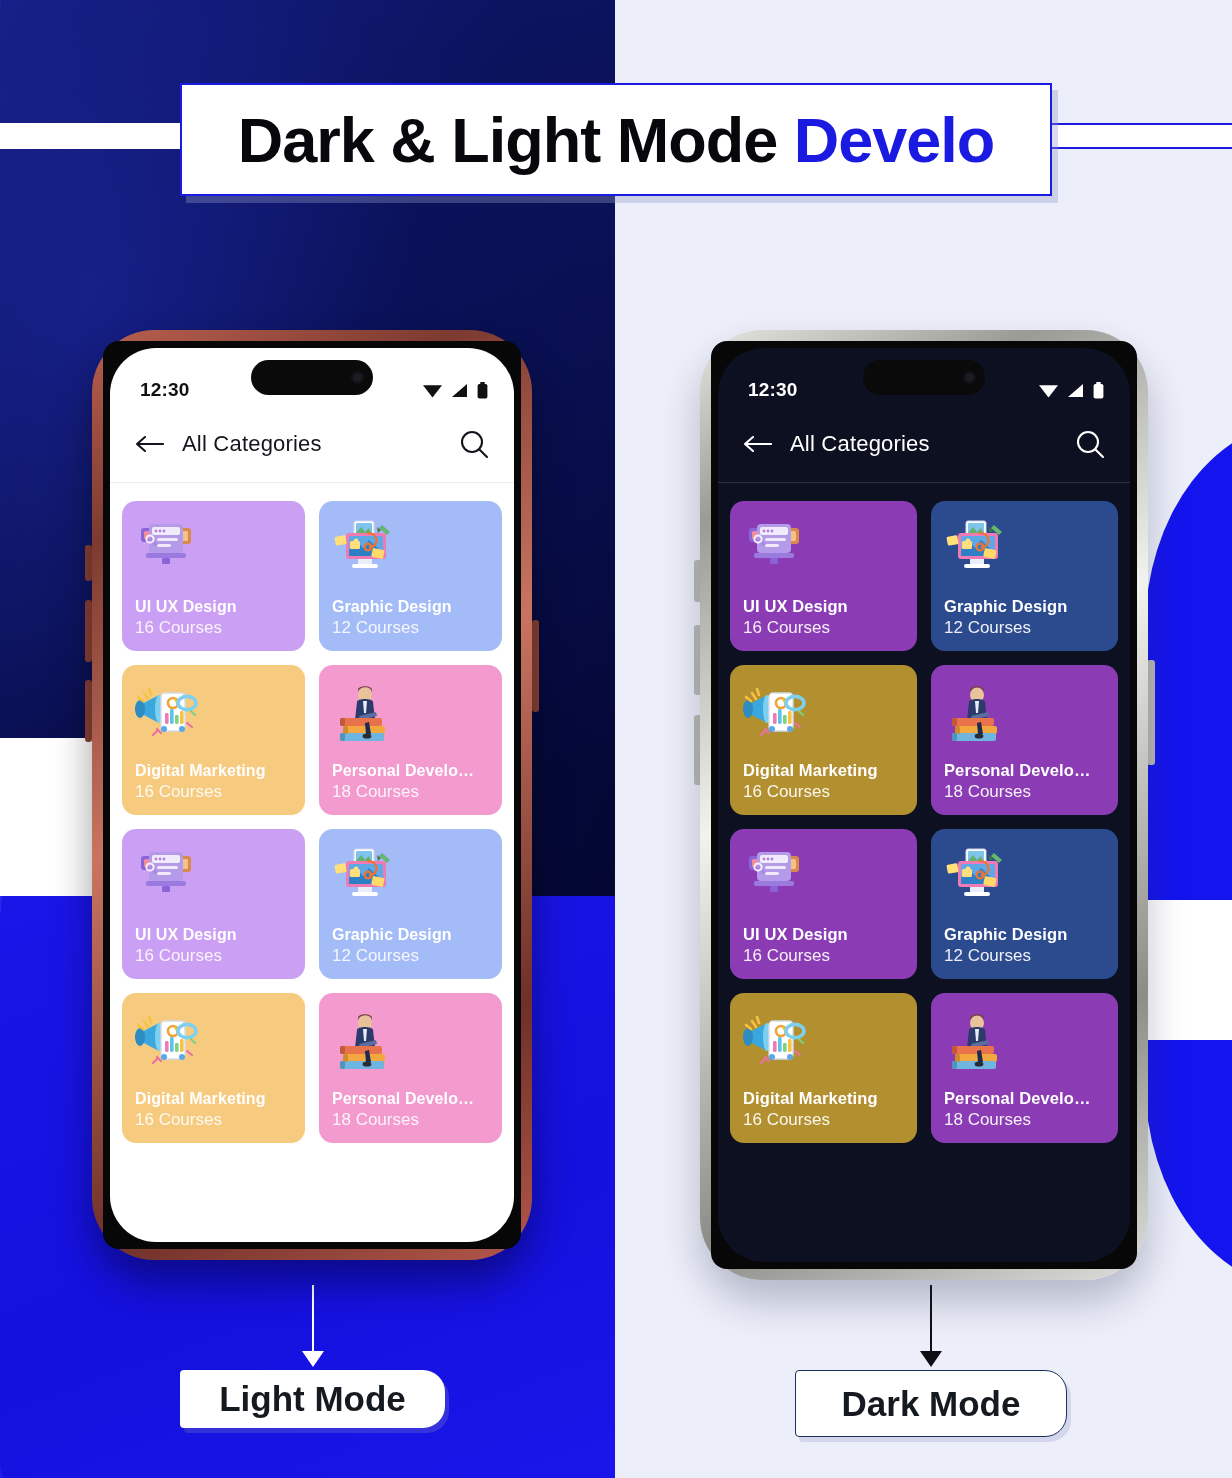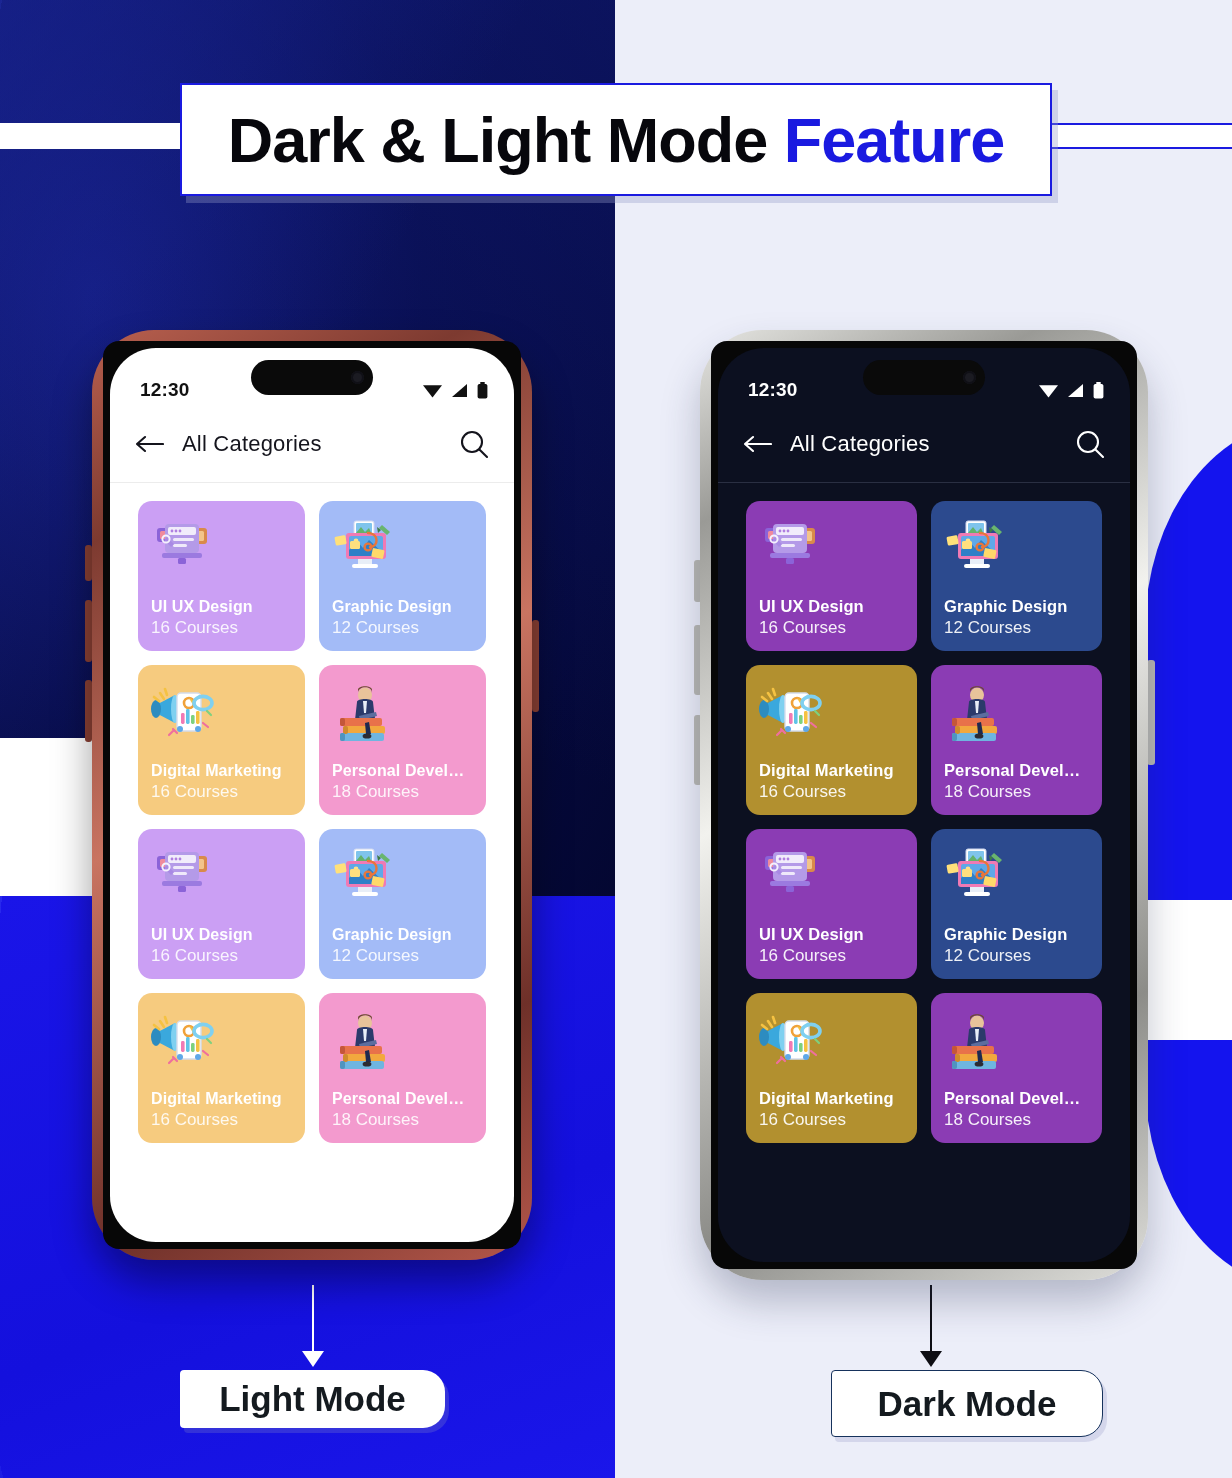--- a/index.html
+++ b/index.html
@@ -150,21 +150,21 @@
   .back-arrow { width:30px; height:20px; position:relative; flex:0 0 auto; cursor:pointer; }
   .appbar-title { font-size:22px; font-weight:400; letter-spacing:.2px; flex:1; }
   .title-light{ color:#15151d; } .title-dark{ color:#ffffff; }
   .search-btn { width:32px; height:32px; flex:0 0 auto; cursor:pointer; }
   .divider { height:1px; width:100%; }
   .divider-light{ background:#ececec; } .divider-dark{ background:#2a2f42; }
 
   
   .grid {
     display:grid; grid-template-columns: 1fr 1fr; gap:14px;
-    padding: 18px 28px;
+    padding: 18px 12px;
   }
   .card {
     border-radius:14px; padding:14px 13px 13px 13px;
     min-height:150px; display:flex; flex-direction:column;
     justify-content:space-between; cursor:pointer; position:relative;
     overflow:hidden;
   }
   .card-icon { height:66px; display:flex; align-items:center; }
   .card-name {
     font-size:16px; font-weight:700; color:#ffffff;
@@ -188,38 +188,38 @@
 
   .mode-label {
     position:absolute; z-index:9; background:#ffffff;
     display:flex; align-items:center; justify-content:center;
     border-radius: 4px 22px 22px 4px;
     font-size:35px; font-weight:700; color:#141a1f;
     box-shadow: 4px 5px 0 rgba(140,145,195,.25);
   }
   .label-light { left:180px; top:1370px; width:265px; height:58px; }
   .label-dark  { left:795px; top:1370px; width:272px; height:67px;
-    border:1.6px solid #16325c;margin-left:36px; }
+    border:1.6px solid #16325c; }
 </style>
 </head>
 <body>
 
 <div id="stage">
 
   <div class="bg-left"></div>
   <div class="bg-right"></div>
   <div class="left-blue-bottom"></div>
   <div class="left-white-band"></div>
   <div class="blue-blob"></div>
   <div class="blue-blob-white"></div>
 
   <div class="rule-left"></div>
   <div class="rule-right"></div>
   <div class="title-box">
-    <div class="title-text"><span>Dark &amp; Light Mode </span><span class="title-accent">Feature</span></div>
+    <div class="title-text"><span>Dark &amp; Light Mode </span><span class="title-accent">Develo</span></div>
   </div>
 
   <div class="btn-side pl-b1"></div>
   <div class="btn-side pl-b2"></div>
   <div class="btn-side pl-b3"></div>
   <div class="btn-side pl-b4"></div>
 
   <div class="phone phone-light">
     <div class="bezel">
       <div class="screen screen-light">

